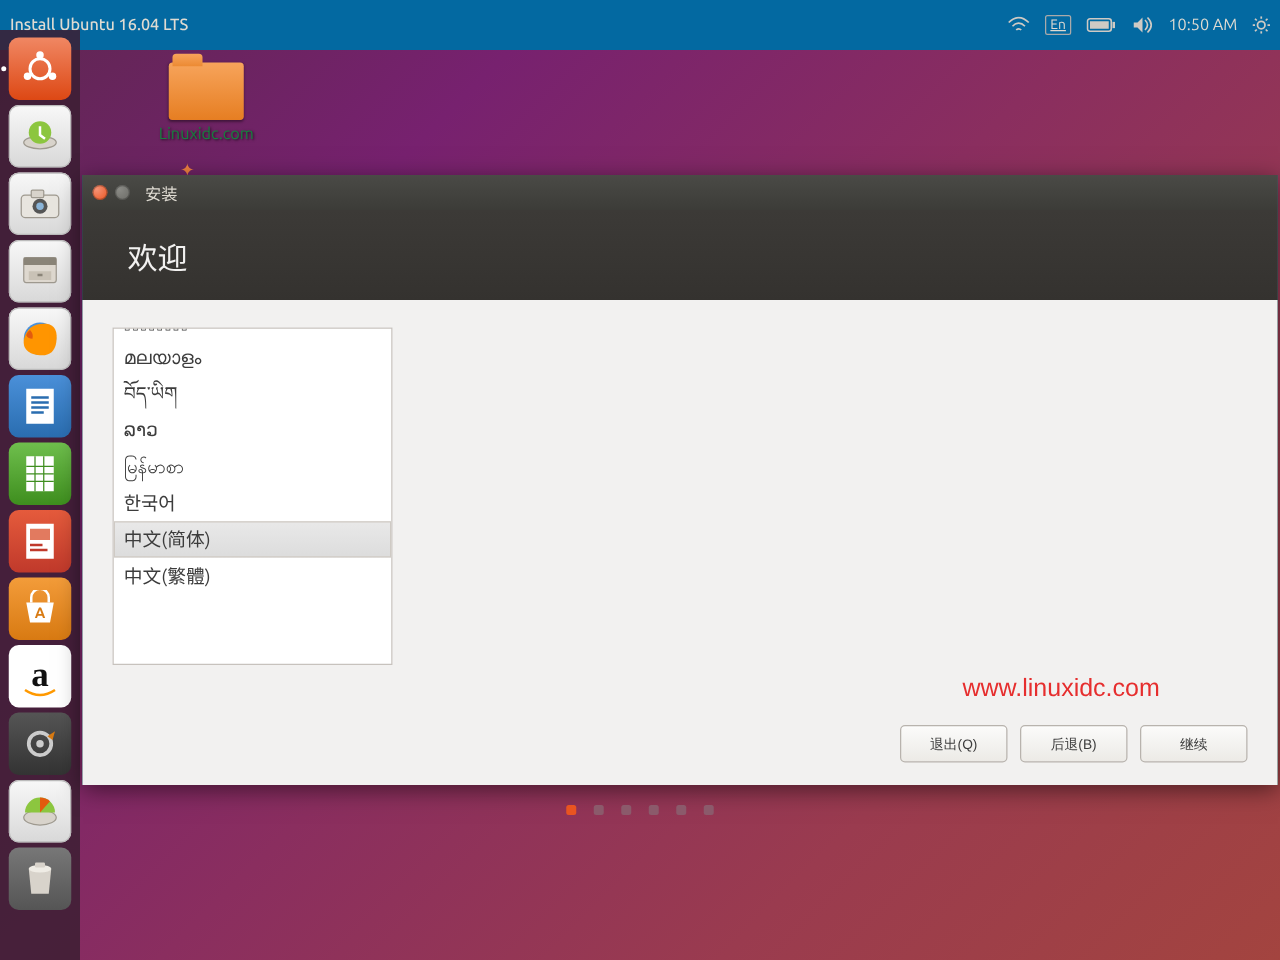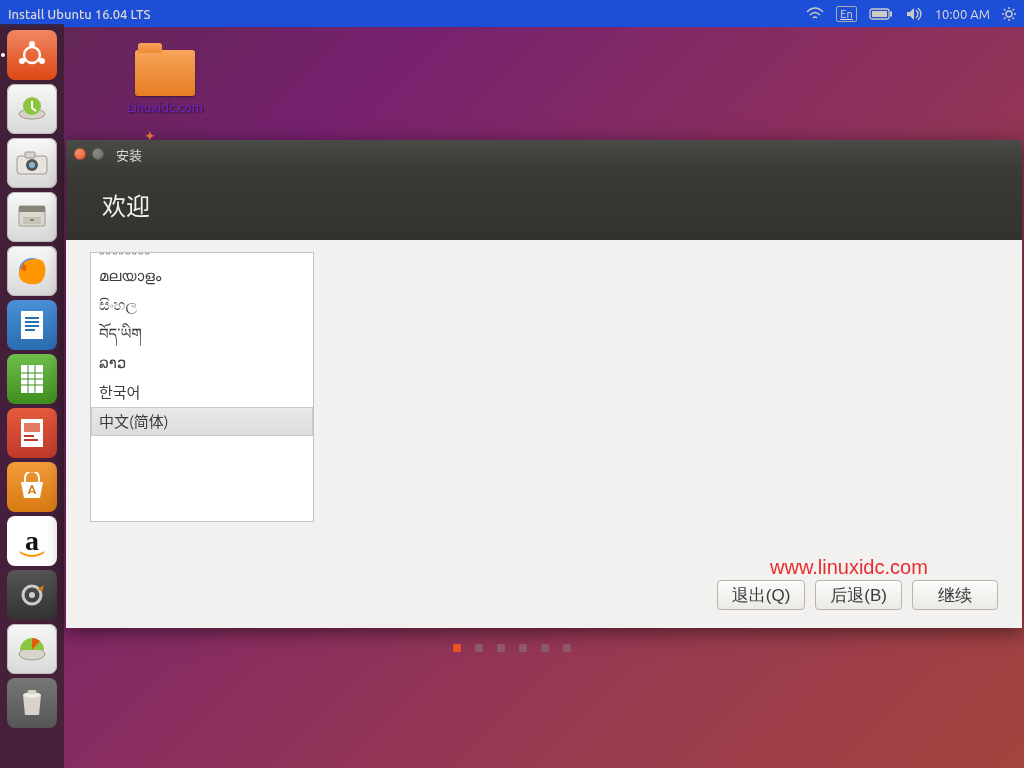--- a/index.html
+++ b/index.html
@@ -5,22 +5,22 @@
 * { margin: 0; padding: 0; box-sizing: border-box; }
 body {
   width: 1024px; height: 768px;
   font-family: "Ubuntu", "Noto Sans CJK SC", sans-serif;
   background: linear-gradient(135deg, #5e2750 0%, #77216f 25%, #8a2e5f 50%, #9a3b4f 75%, #a3443f 100%);
   overflow: hidden; position: relative;
 }
 
 
 .top-panel {
-  position: absolute; top: 0; left: 0; right: 0; height: 27px;
-  background: #1d4ed8; color: #dfdbd2;
+  position: absolute; top: 0; left: 0; right: 0; height: 40px;
+  background: #0369a1; color: #dfdbd2;
   display: flex; align-items: center; padding: 0 8px; font-size: 13px;
 }
 .top-panel .title { font-weight: 500; }
 .top-panel .spacer { flex: 1; }
 .top-panel .ind { margin-left: 12px; display: inline-flex; align-items: center; }
 .lang-box { border: 1px solid #aaa; border-radius: 2px; padding: 0 3px; font-size: 11px; line-height: 14px; text-decoration: underline; }
 
 
 .launcher {
   position: absolute; top: 24px; left: 0; width: 64px; bottom: 0;
@@ -39,21 +39,21 @@
 .launch-green  { background: linear-gradient(#6fbf4d,#3e8e1e); }
 .launch-orange { background: linear-gradient(#f39c3a,#d87a12); }
 .launch-red    { background: linear-gradient(#e55b3c,#c0392b); }
 .launch-amazon { background: #fff; color:#111; font-weight:bold; font-family: serif;}
 .launch-grey   { background: linear-gradient(#777,#555); }
 .pip { position:absolute; left:-6px; top:50%; transform:translateY(-50%); width:4px; height:4px; background:#fff; border-radius:50%; }
 
 
 .desktop-icon {
   position: absolute; top: 50px; left: 110px; width: 110px;
-  text-align: center; color: #6d28d9; font-size: 13px;
+  text-align: center; color: #15803d; font-size: 13px;
 }
 .folder {
   width: 60px; height: 46px; margin: 0 auto 4px;
   background: linear-gradient(#f7a45b,#e67e22);
   border-radius: 3px; position: relative;
   box-shadow: 0 1px 2px rgba(0,0,0,.4);
 }
 .folder::before {
   content:""; position:absolute; top:-7px; left:3px; width:24px; height:10px;
   background: linear-gradient(#f7a45b,#ec8a33); border-radius: 3px 3px 0 0;
@@ -75,57 +75,57 @@
 }
 .tb-btn { width:12px; height:12px; border-radius:50%; margin-right:6px; box-shadow: inset 0 0 0 1px rgba(0,0,0,.25); }
 .tb-close { background: radial-gradient(circle at 30% 30%, #f59275, #e95420); }
 .tb-min   { background: radial-gradient(circle at 30% 30%, #8b8b86, #6a6a65); }
 
 .header-band {
   height: 72px; background: linear-gradient(#3c3a37,#34322f);
   color: #f2f1f0; display:flex; align-items:center; padding-left: 36px; font-size: 24px;
 }
 
-.content { flex:1; position:relative; background:#f2f1f0; padding: 12px 24px 16px; }
+.content { flex:1; position:relative; background:#f2f1f0; padding: 22px 24px 16px; }
 
 .lang-list {
   width: 224px; height: 270px; background:#fff;
   border:1px solid #c7c2bd; overflow: hidden; font-size: 15px; color:#3c3c3c;
 }
 .lang-list .opt { padding: 3px 8px; line-height: 1.55; white-space: nowrap; }
 .lang-list .opt.clip-top { margin-top:-14px; }
 .lang-list .opt.selected {
   background: linear-gradient(#e9e9e9,#dcdcdc);
   box-shadow: inset 0 0 0 1px #cfcac4;
 }
 
 .button-row {
   position:absolute; right: 24px; bottom: 18px; display:flex; gap:10px;
 }
 .btn {
   height: 30px; min-width: 86px; padding: 0 14px;
   background: linear-gradient(#fbfbfa,#eceae6);
   border: 1px solid #b8b3ad; border-radius: 4px;
-  color:#3c3c3c; font-size: 17px;
+  color:#3c3c3c; font-size: 11px;
   display:inline-flex; align-items:center; justify-content:center;
   box-shadow: 0 1px 0 rgba(255,255,255,.6) inset;
   text-align: center;
 }
 
 
 .dots {
   position:absolute; left:50%; transform:translateX(-50%); top:644px;
   display:flex; gap:14px;
 }
 .dot { width:8px; height:8px; border-radius:2px; background:#8b5a6b; }
 .dot.active { background:#e95420; }
 
 
 .watermark {
-  position:absolute; top:556px; left: 770px;
+  position:absolute; top:540px; left: 770px;
   color:#e62e2e; font-size: 20px; font-family: Arial, sans-serif;
 }
 
 svg { display:block; }
 </style>
 </head>
 <body>
 
 <div class="top-panel">
   <span class="title">Install Ubuntu 16.04 LTS</span>
@@ -144,21 +144,21 @@
         <rect x="21" y="3.5" width="2" height="5" fill="#cfcac4"></rect>
         <rect x="3" y="3" width="15" height="6" fill="#cfcac4"></rect>
       </svg>
   </span>
   <span class="ind">
     <svg width="18" height="14" viewBox="0 0 18 14">
         <path d="M2 5h3l4-4v12l-4-4H2z" fill="#cfcac4"></path>
         <path d="M11 3q4 4 0 8 M13 1q6 6 0 12" stroke="#cfcac4" stroke-width="1.3" fill="none"></path>
       </svg>
   </span>
-  <span class="ind">10:00 AM</span>
+  <span class="ind">10:50 AM</span>
   <span class="ind">
     <svg width="14" height="14" viewBox="0 0 14 14">
         <circle cx="7" cy="7" r="3" fill="none" stroke="#cfcac4" stroke-width="1.4"></circle>
         <g stroke="#cfcac4" stroke-width="1.4">
           <line x1="7" y1="0" x2="7" y2="2"></line>
           <line x1="7" y1="12" x2="7" y2="14"></line>
           <line x1="0" y1="7" x2="2" y2="7"></line>
           <line x1="12" y1="7" x2="14" y2="7"></line>
           <line x1="2" y1="2" x2="3.4" y2="3.4"></line>
           <line x1="10.6" y1="10.6" x2="12" y2="12"></line>
@@ -284,25 +284,26 @@
     <span class="tb-btn tb-min"></span>
     <span style="margin-left:6px;">安装</span>
   </div>
   <div class="header-band">
     <span>欢迎</span>
   </div>
   <div class="content">
     <div class="lang-list">
       <div class="opt clip-top" style="font-size:10px;letter-spacing:1px;">▯▯▯▯▯▯▯▯</div>
       <div class="opt">മലയാളം</div>
-      <div class="opt">සිංහල</div>
       <div class="opt">བོད་ཡིག</div>
       <div class="opt">ລາວ</div>
+      <div class="opt">မြန်မာစာ</div>
       <div class="opt">한국어</div>
       <div class="opt selected">中文(简体)</div>
+      <div class="opt">中文(繁體)</div>
 
     </div>
 
     <div class="button-row">
       <button class="btn">退出(Q)</button>
       <button class="btn">后退(B)</button>
       <button class="btn">继续</button>
     </div>
   </div>
 </div>

